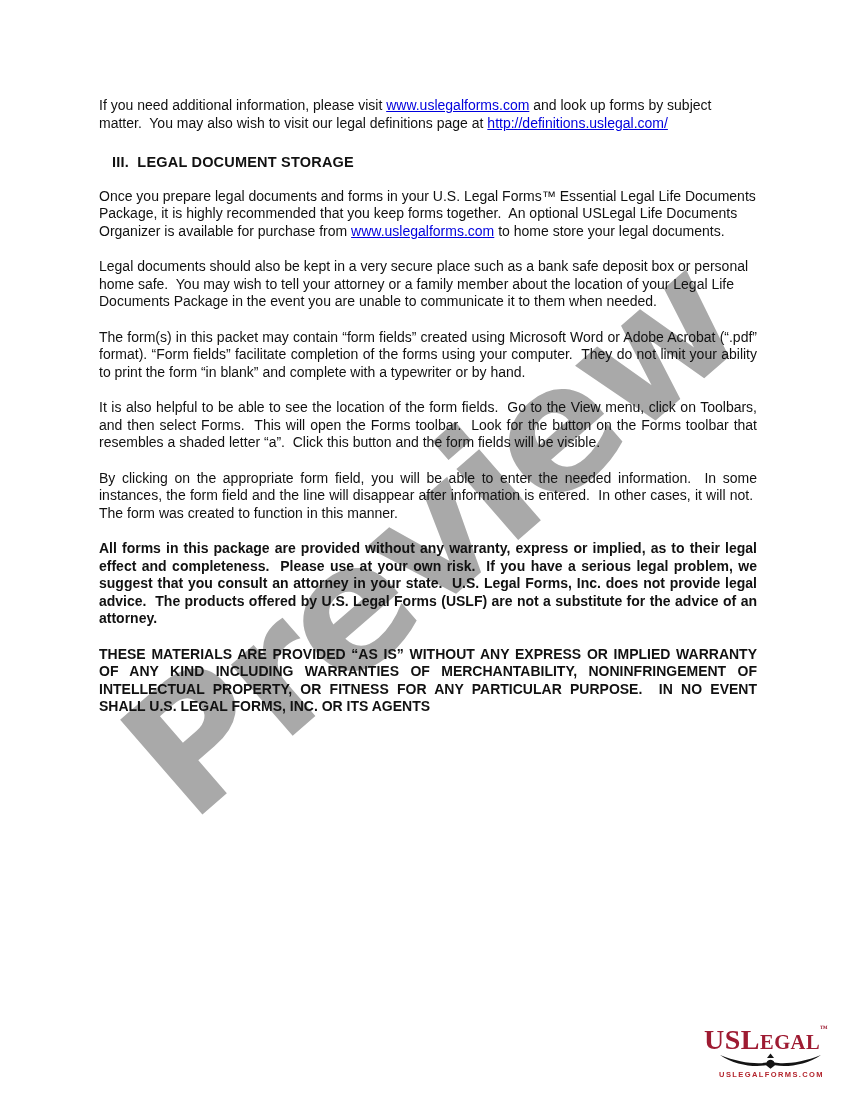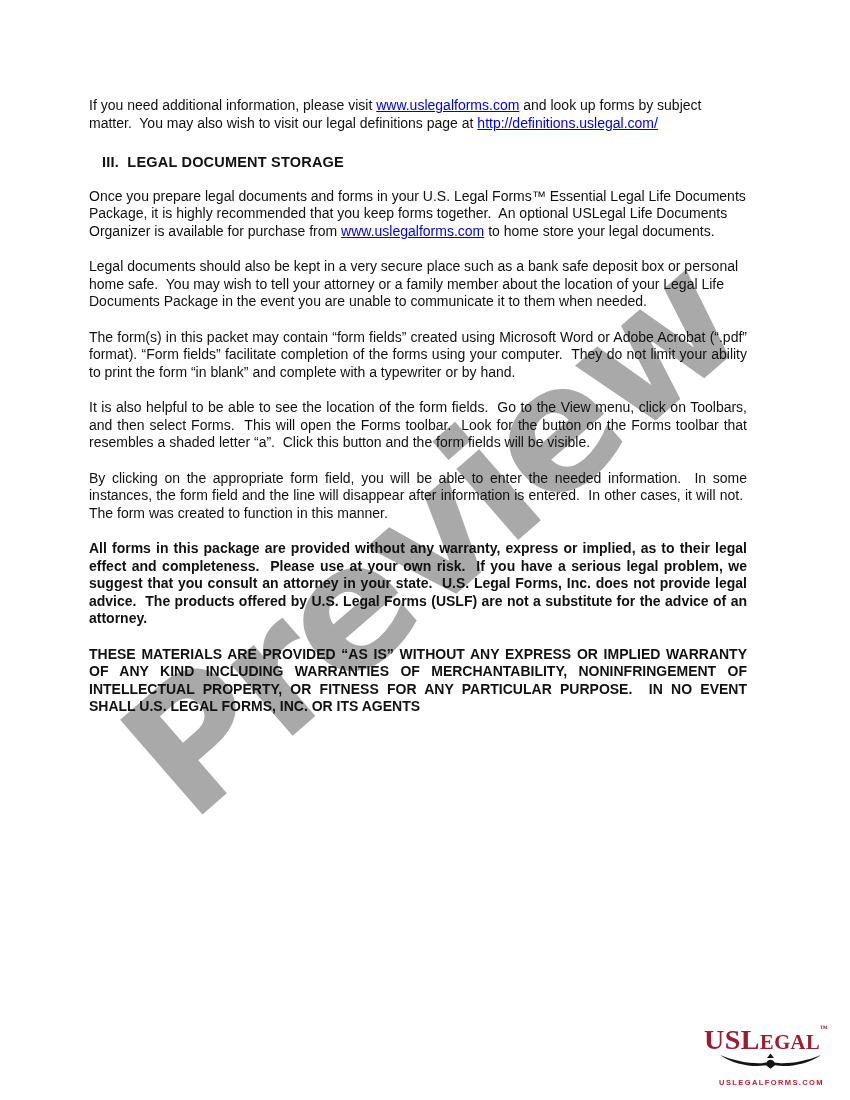--- a/index.html
+++ b/index.html
@@ -15,41 +15,41 @@
     display:flex;align-items:center;justify-content:center;
     transform:rotate(-41deg);z-index:0;pointer-events:none;
   }
   .watermark span{
     font-family:"DejaVu Sans",sans-serif;font-weight:bold;
     font-size:172px;color:#a9a9a9;letter-spacing:-5px;white-space:nowrap;
   }
 
   
   .content{
-    position:absolute;left:89px;top:0;width:658px;padding-top:97px;z-index:1;
+    position:absolute;left:99px;top:0;width:658px;padding-top:97px;z-index:1;
     font-size:14px;line-height:17.5px;
   }
   .paragraph{margin:0 0 18px;}
   .justify{text-align:justify;}
   .bold{font-weight:bold;}
   .heading{font-size:14.5px;font-weight:bold;margin:22px 13px 16px;letter-spacing:.2px;}
   a.doclink{color:#0000dd;text-decoration:underline;cursor:pointer;}
 
   
   .logo{position:absolute;left:704px;top:1026px;width:120px;z-index:1;text-align:right;}
   .logo-word{
     font-family:"Liberation Serif",serif;font-weight:bold;line-height:1;
     white-space:nowrap;
   }
   .logo-word .big{font-size:28px;letter-spacing:.5px;}
   .logo-word .small{font-size:20.5px;letter-spacing:.5px;}
   .logo-word .tm{font-size:8px;vertical-align:top;position:relative;top:-1px;}
   .logo-eagle{margin-top:-1px;line-height:0;}
   .logo-site{
-    margin-top:9px;font-size:7.5px;font-weight:bold;letter-spacing:1.4px;
+    margin-top:1px;font-size:7.5px;font-weight:bold;letter-spacing:1.4px;
     white-space:nowrap;
   }
 </style>
 </head>
 <body>
 
 <div class="page">
 
   <div class="watermark">
     <span style="color: rgb(169, 169, 169);">Preview</span>

